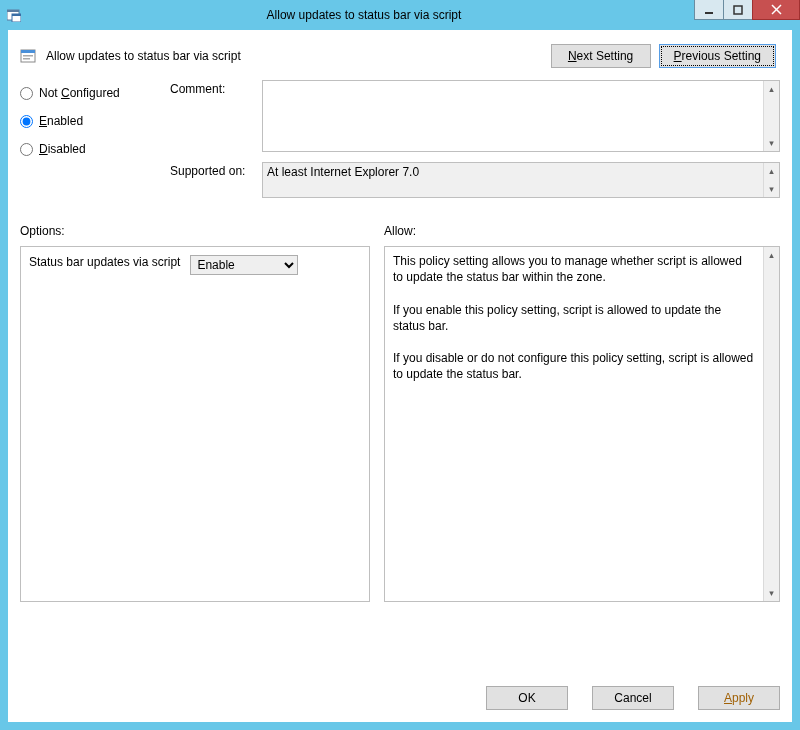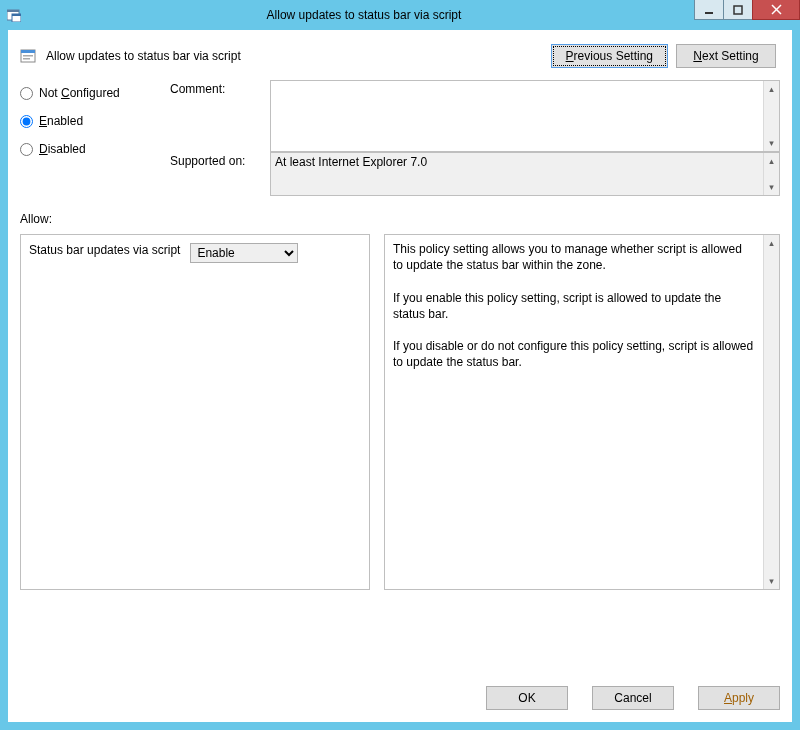--- a/index.html
+++ b/index.html
@@ -118,21 +118,21 @@
     margin-bottom: 14px;
     font-size: 12px;
   }
   .radio-line input { margin: 0 6px 0 0; }
 
   .right-fields {
     flex: 1;
   }
   .field-row {
     display: flex;
-    gap: 8px;
+    margin-bottom: 10px;
   }
   .field-label {
     width: 92px;
     padding-top: 2px;
   }
   .textarea-wrap {
     flex: 1;
     border: 1px solid #bfbfbf;
     position: relative;
     display: flex;
@@ -158,21 +158,21 @@
   }
   .vscroll .arrow {
     height: 16px;
     display: flex;
     align-items: center;
     justify-content: center;
     font-size: 9px;
     color: #606060;
   }
   .comment-box { height: 72px; }
-  .supported-box { height: 44px; }
+  .supported-box { height: 36px; }
 
   .labels-row {
     display: flex;
     padding: 16px 12px 4px 12px;
   }
   .labels-row .lbl-options { width: 364px; }
   .panels-row {
     display: flex;
     padding: 4px 12px 0 12px;
     gap: 14px;
@@ -263,22 +263,22 @@
       <div class="policy-icon">
         <svg width="18" height="18" viewBox="0 0 18 18">
           <rect x="1" y="3" width="14" height="12" fill="#fff" stroke="#888" stroke-width="1"></rect>
           <rect x="1" y="3" width="14" height="3" fill="#4a90d9"></rect>
           <rect x="3" y="8" width="10" height="1.5" fill="#aaa"></rect>
           <rect x="3" y="11" width="7" height="1.5" fill="#aaa"></rect>
         </svg>
       </div>
       <div class="policy-title">Allow updates to status bar via script</div>
       <div class="nav-buttons">
+        <button class="btn"><span class="underline">N</span>ext Setting</button>
         <button class="btn focus"><span class="underline">P</span><span>revious Setting</span></button>
-        <button class="btn"><span class="underline">N</span>ext Setting</button>
       </div>
     </div>
 
     <div class="config-row">
       <div class="radios">
         <label class="radio-line">
           <input type="radio" name="state" style="">
           <span>Not <span class="underline">C</span>onfigured</span>
         </label>
         <label class="radio-line">
@@ -309,20 +309,21 @@
             <div class="vscroll">
               <div class="arrow">▴</div>
               <div class="arrow">▾</div>
             </div>
           </div>
         </div>
       </div>
     </div>
 
     <div class="labels-row">
+      <div class="lbl-options">Options:</div>
       <div>Allow:</div>
     </div>
 
     <div class="panels-row">
       <div class="panel options-panel">
         <div class="options-inner">
           <div class="opt-row">
             <span>Status bar updates via script</span>
             <select class="opt-select">
               <option>Enable</option>

